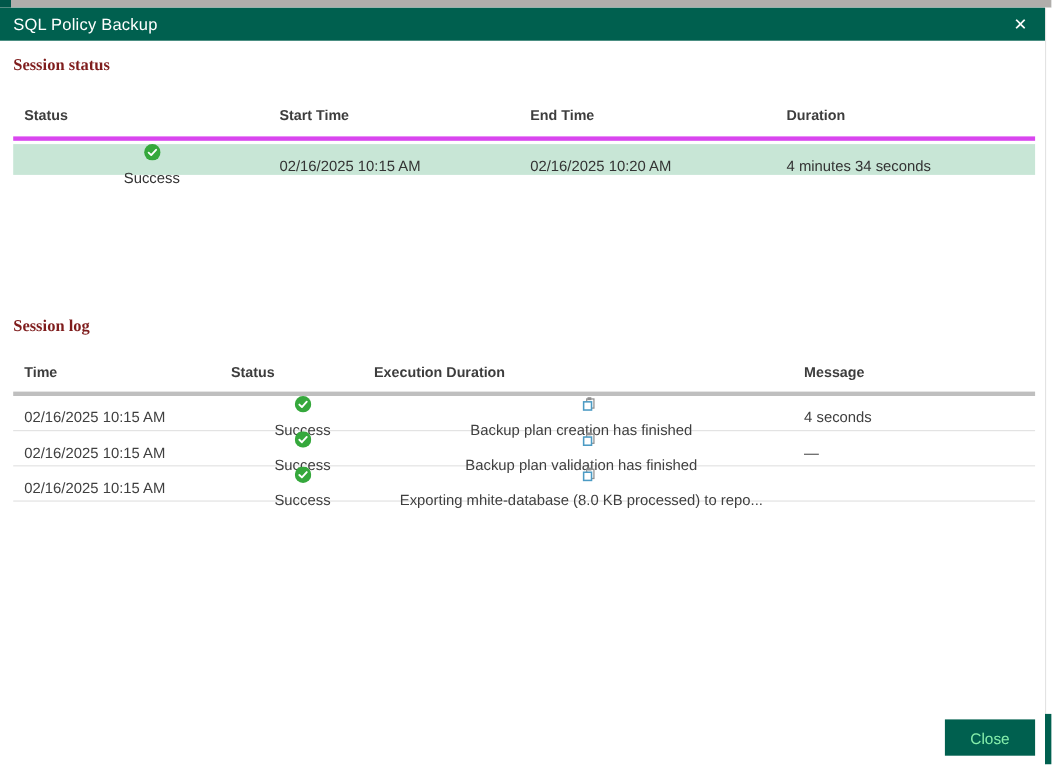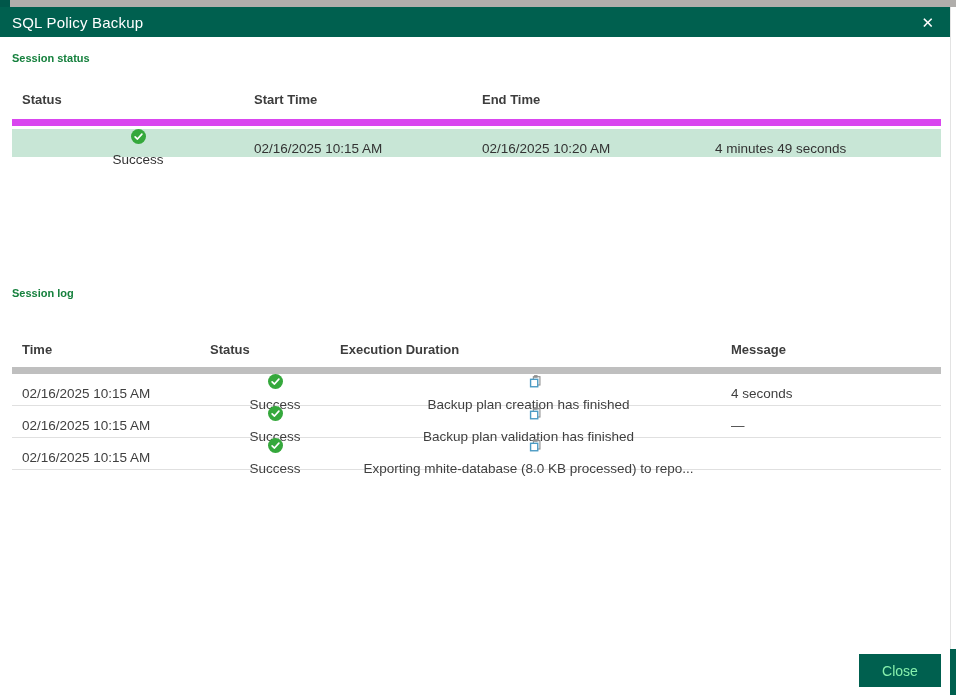--- a/index.html
+++ b/index.html
@@ -41,34 +41,34 @@
   }
   .dialog-title { font-size: 15px; font-weight: 400; letter-spacing: .2px; }
   .close-icon {
     font-size: 15px; line-height: 1; cursor: pointer; color: #ffffff;
     font-weight: 700; padding: 2px;
   }
   .dialog-body {
     position: relative; height: 658px; padding: 0 9px 0 12px;
   }
   .section-heading {
-    font-size: 11px; font-weight: 700; color: #15803d; padding-top: 15px;
+    font-size: 15px; font-weight: 700; color: #7f1d1d; padding-top: 15px; font-family: Liberation Serif, serif;
   }
   .section-heading.log { padding-top: 130px; }
 
   
   .thead {
     display: grid; align-items: end;
     padding: 0 0 12px 10px; margin-top: 28px;
-    border-bottom: 7px solid #d946ef;
+    border-bottom: 4px solid #d946ef;
     font-size: 13px; font-weight: 700; color: #3d3d3d;
   }
   .status-grid { grid-template-columns: 232px 228px 233px 1fr; }
   .log-grid   { grid-template-columns: 188px 130px 391px 1fr; }
-  .thead.log-head { margin-top: 43px; padding-bottom: 10px; border-bottom-color: #bfbfbf; }
+  .thead.log-head { margin-top: 25px; padding-bottom: 10px; border-bottom-color: #bfbfbf; }
 
   .status-row {
     display: grid; grid-template-columns: 232px 228px 233px 1fr;
     align-items: center; height: 28px; margin-top: 3px;
     background: #c8e6d6; padding-left: 10px;
     font-size: 13.5px; color: #333333;
   }
   .log-row {
     display: grid; grid-template-columns: 188px 130px 391px 1fr;
     align-items: center; height: 32px; padding-left: 10px;
@@ -106,33 +106,34 @@
   </div>
 
   <div class="dialog-body">
 
     <div class="section-heading">Session status</div>
 
     <div class="thead status-grid">
       <span>Status</span>
       <span>Start Time</span>
       <span>End Time</span>
+      <span>Duration</span>
     </div>
 
     <div class="status-row">
       <span class="cell-flex">
         <svg class="icon-svg" width="15" height="15" viewBox="0 0 16 16">
           <circle cx="8" cy="8" r="8" fill="#35a83c"></circle>
           <path d="M4.4 8.3 L6.9 10.7 L11.6 5.5" stroke="#ffffff" stroke-width="1.8" fill="none" stroke-linecap="round" stroke-linejoin="round"></path>
         </svg>
         <span>Success</span>
       </span>
       <span>02/16/2025 10:15 AM</span>
       <span>02/16/2025 10:20 AM</span>
-      <span>4 minutes 49 seconds</span>
+      <span>4 minutes 34 seconds</span>
     </div>
 
     <div class="section-heading log">Session log</div>
 
     <div class="thead log-grid log-head">
       <span>Time</span>
       <span>Status</span>
       <span>Execution Duration</span>
       <span>Message</span>
     </div>

